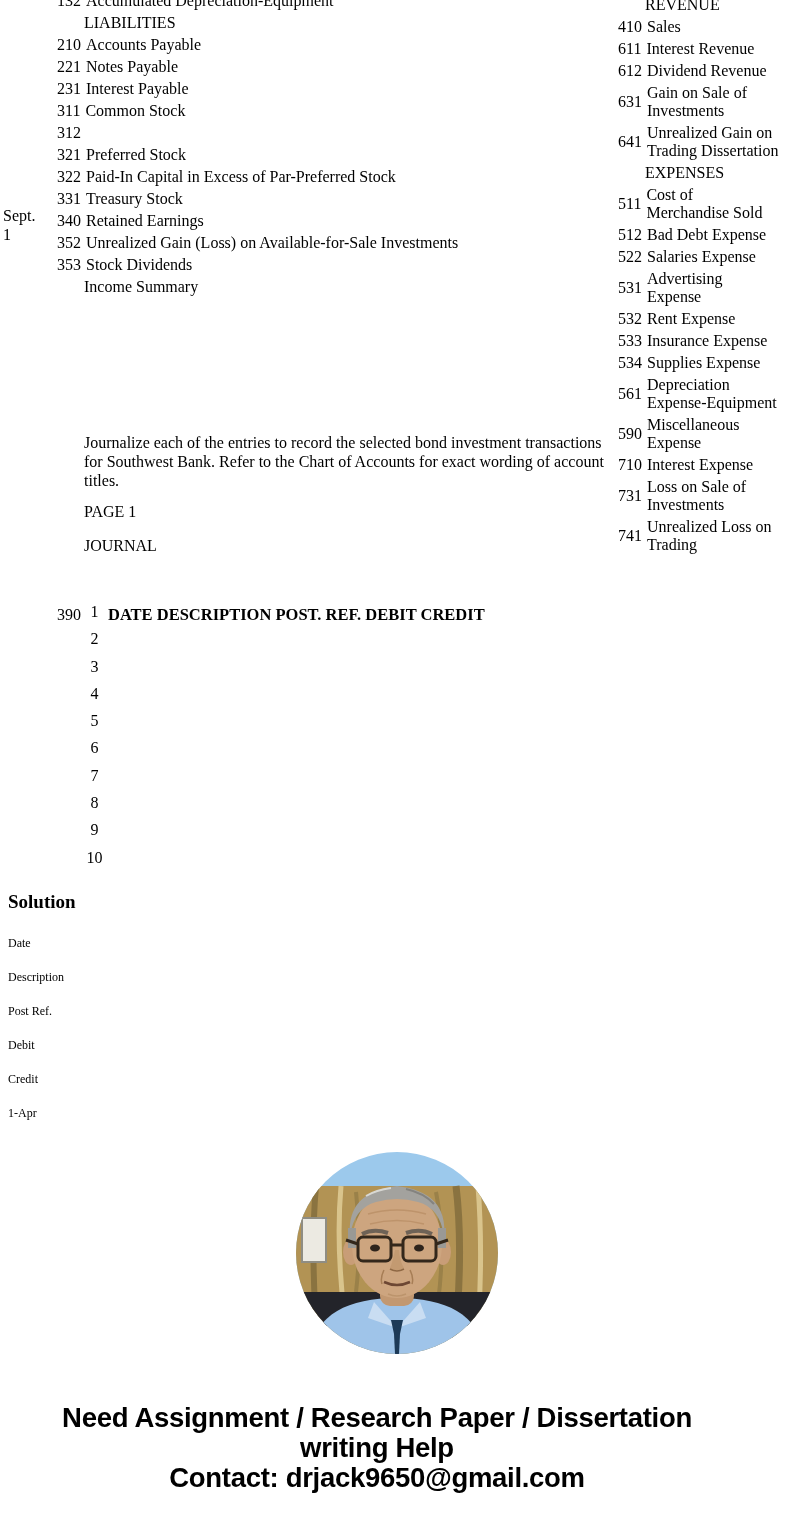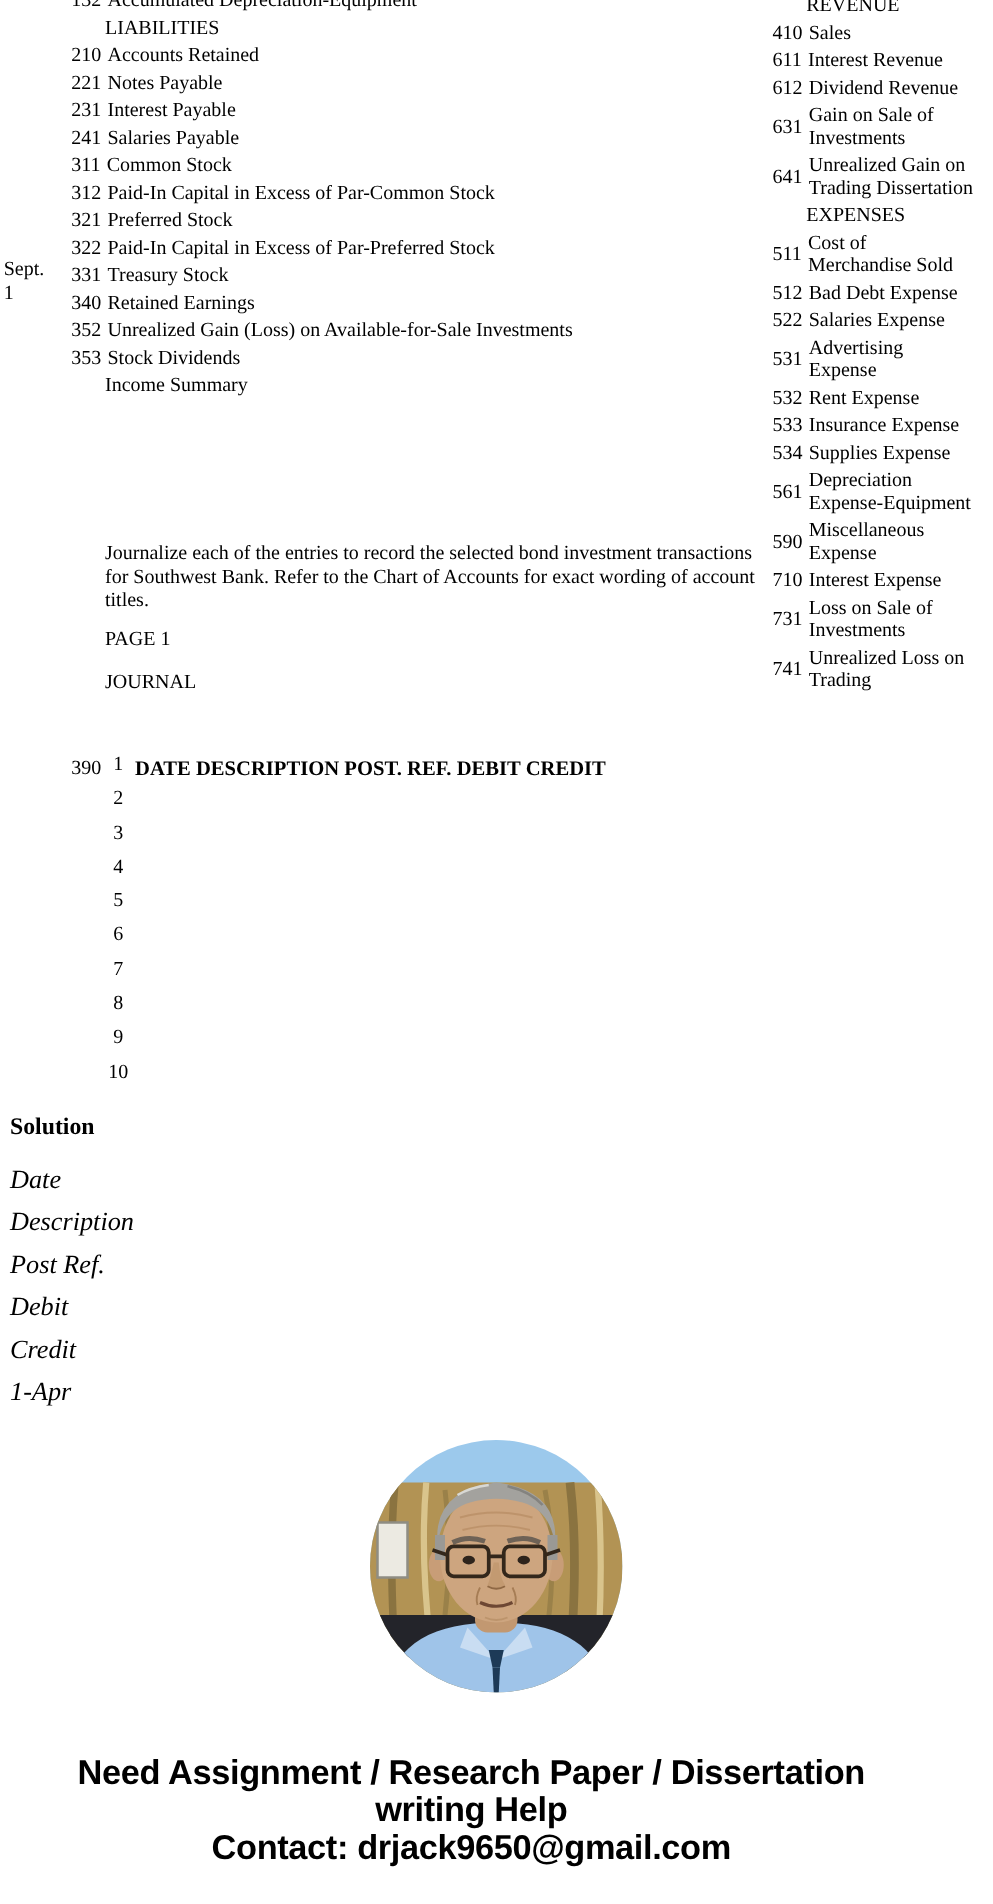--- a/index.html
+++ b/index.html
@@ -32,21 +32,21 @@
   .page-label   { left: 84px; top: 503px; }
   .journal-title{ left: 84px; top: 537px; }
   .journal-header { left: 108px; top: 572px; font-weight: bold; font-size: 16.5px; margin-top: 33px; }
   .journal-pagenum { left: 57px; top: 606px; width: 21px; text-align: right; }
   .journal-lines { left: 84px; top: 598px; width: 21px; }
   .journal-lines .jl { height: 27.3px; line-height: 27.3px; text-align: center; }
 
   
   .solution-heading { left: 8px; top: 891px; font-weight: bold; font-size: 19px; }
   .solution-fields { left: 8px; top: 934px; }
-  .solution-fields .sf { height: 34px; line-height: 18px; font-size: 21px; font-style: italic; }
+  .solution-fields .sf { height: 34px; line-height: 18px; font-size: 12px; }
 
   
   .avatar { left: 296px; top: 1152px; width: 202px; height: 202px; }
 
   
   .footer { left: 0; top: 1403px; width: 754px; text-align: center;
             font-family: "Liberation Sans", sans-serif; font-weight: 700;
             font-size: 27.5px; line-height: 30px; letter-spacing: -0.3px; }
   .footer .help { white-space: pre-line; }
 </style>
@@ -63,47 +63,42 @@
       <span class="nm">Accumulated Depreciation-Equipment</span>
     </div>
 
     <div class="coa-row">
       <span class="num"></span>
       <span class="nm">LIABILITIES</span>
     </div>
 
     <div class="coa-row">
       <span class="num">210</span>
-      <span class="nm">Accounts Retained</span>
+      <span class="nm">Accounts Payable</span>
     </div>
 
     <div class="coa-row">
       <span class="num">221</span>
       <span class="nm">Notes Payable</span>
     </div>
 
     <div class="coa-row">
       <span class="num">231</span>
       <span class="nm">Interest Payable</span>
     </div>
 
-    <div class="coa-row">
-      <span class="num">241</span>
-      <span class="nm">Salaries Payable</span>
-    </div>
 
 
     <div class="coa-row">
       <span class="num">311</span>
       <span class="nm">Common Stock</span>
     </div>
 
     <div class="coa-row">
       <span class="num">312</span>
-      <span class="nm">Paid-In Capital in Excess of Par-Common Stock</span>
     </div>
 
     <div class="coa-row">
       <span class="num">321</span>
       <span class="nm">Preferred Stock</span>
     </div>
 
     <div class="coa-row">
       <span class="num">322</span>
       <span class="nm">Paid-In Capital in Excess of Par-Preferred Stock</span>

